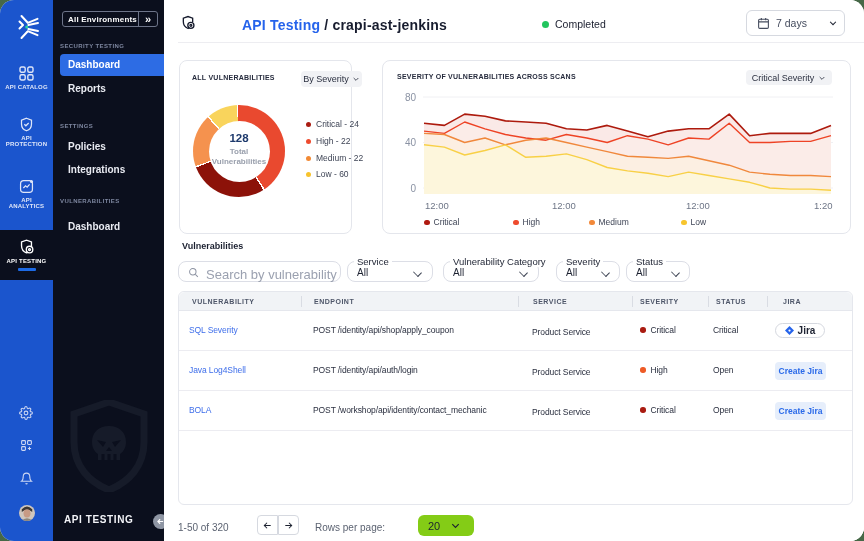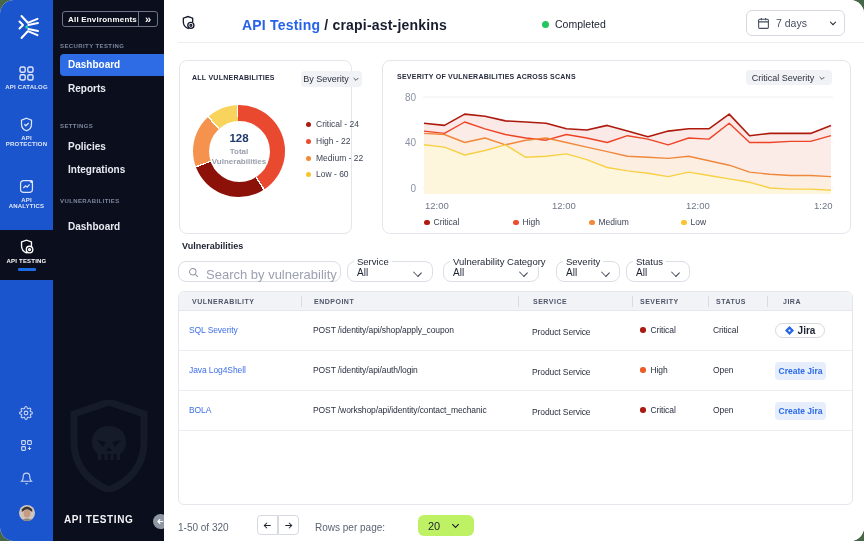--- a/index.html
+++ b/index.html
@@ -347,21 +347,21 @@
         <svg width="11" height="11" viewBox="0 0 24 24" fill="none" stroke="#1c2130" stroke-width="2.2">
             <path d="M19 12 H5 M11 6 L5 12 L11 18"></path>
           </svg>
       </div>
       <div class="abs" style="left:114px;top:10px;width:21px;height:20px;border:1px solid #d6d9e0;border-radius:0 4px 4px 0;display:flex;align-items:center;justify-content:center">
         <svg width="11" height="11" viewBox="0 0 24 24" fill="none" stroke="#1c2130" stroke-width="2.2">
             <path d="M5 12 H19 M13 6 L19 12 L13 18"></path>
           </svg>
       </div>
       <div class="abs" style="left:151px;top:17px">Rows per page:</div>
-      <div class="abs" style="left:254px;top:10px;width:56px;height:21px;background:#bef264;border-radius:6px;display:flex;align-items:center;color:#1c2130;font-size:11px">
+      <div class="abs" style="left:254px;top:10px;width:56px;height:21px;background:#84cc16;border-radius:6px;display:flex;align-items:center;color:#1c2130;font-size:11px">
         <span style="margin-left:10px">20</span>
         <svg style="margin-left:10px" width="11" height="11" viewBox="0 0 24 24" fill="none" stroke="#1c2130" stroke-width="2.5">
             <path d="M5 9 L12 16 L19 9"></path>
           </svg>
       </div>
     </div>
   </div>
 </div>
 
 </body></html>

